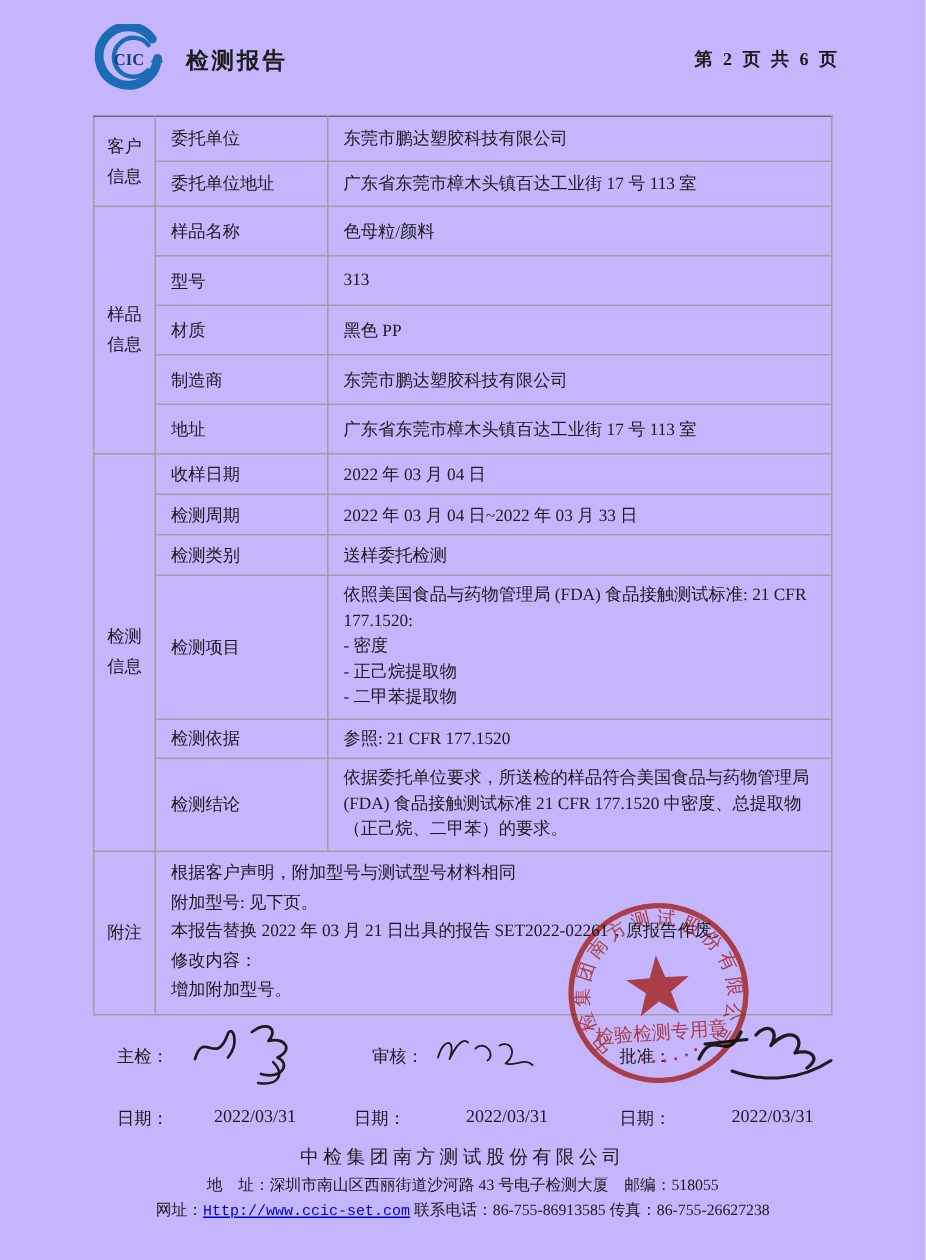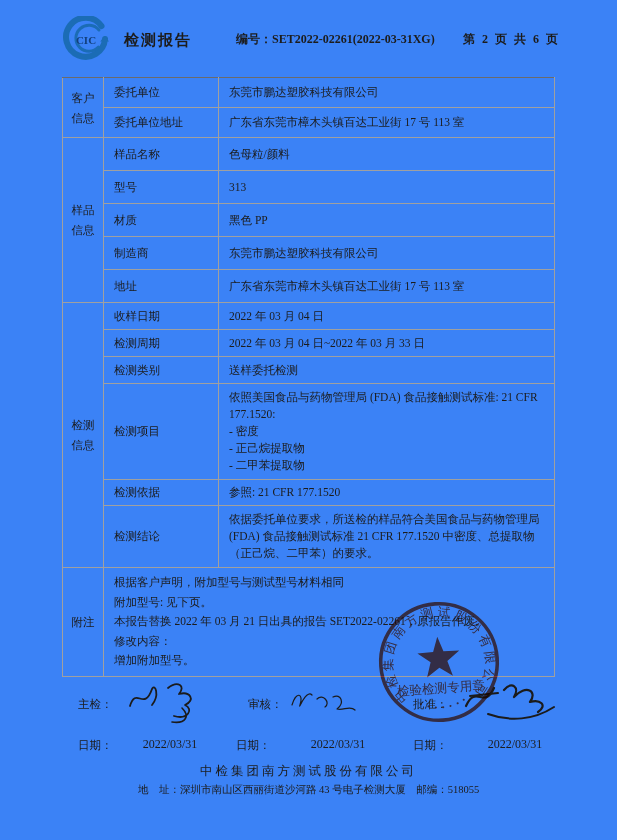--- a/index.html
+++ b/index.html
@@ -1,16 +1,16 @@
 <!DOCTYPE html>
 <html><head>
 <meta charset="utf-8">
 <style>
   html,body{margin:0;padding:0;background:#e8e8e8;}
-  .page{position:relative;width:617px;height:840px;background:#3b82f6;margin:0 auto;
+  .page{position:relative;width:617px;height:840px;background:#c4b5fd;margin:0 auto;
         font-family:"Liberation Serif","DejaVu Serif",serif;color:#1c1c1c;overflow:hidden;}
   
   .hdr-logo{position:absolute;left:63px;top:16px;width:46px;height:46px;}
   .hdr-title{position:absolute;left:124px;top:31px;font-size:15px;font-weight:bold;letter-spacing:2px;}
   .hdr-no{position:absolute;left:236px;top:31px;font-size:12px;font-weight:bold;}
   .hdr-page{position:absolute;left:463px;top:31px;font-size:12px;font-weight:bold;letter-spacing:2px;white-space:nowrap;}
   
   table.tbl{position:absolute;left:62px;top:77px;width:493px;border-collapse:collapse;table-layout:fixed;
             font-size:11.5px;}
   .tbl td{border:1px solid #a0a0a0;vertical-align:middle;padding:2px 0;}
@@ -45,21 +45,20 @@
 
 <div class="page">
 
   <svg class="hdr-logo" viewBox="0 0 46 46">
     <path d="M38.5,10 A19.5,19.5 0 1 0 42,23" fill="none" stroke="#1b6cb5" stroke-width="6" stroke-linecap="round"></path>
     <path d="M36,14 A13,13 0 1 0 35.5,31" fill="none" stroke="#1b6cb5" stroke-width="3" stroke-linecap="round"></path>
     <polygon points="42,20 37.2,25.5 46,25.5" fill="#1b6cb5"></polygon>
     <text x="23" y="27.5" text-anchor="middle" font-size="11" font-weight="bold" font-family="Liberation Serif,serif" fill="#123f7c">CIC</text>
   </svg>
   <div class="hdr-title">检测报告</div>
-  <div class="hdr-no"><span>编号：</span><span>SET2022-02261(2022-03-31XG)</span></div>
   <div class="hdr-page">第 2 页 共 6 页</div>
 
   <table class="tbl">
     <colgroup>
         <col style="width:41px">
         <col style="width:115px">
         <col>
       </colgroup>
     <tbody>
 
@@ -204,14 +203,19 @@
         <circle cx="54" cy="103" r="1"></circle>
       <circle cx="61" cy="103.3" r="1"></circle>
         <circle cx="68" cy="102.5" r="1"></circle>
         <circle cx="75" cy="100.5" r="1"></circle>
         <circle cx="81" cy="97.5" r="1"></circle>
     </g>
   </svg>
 
   <div class="ft ft-company">中检集团南方测试股份有限公司</div>
   <div class="ft ft-line">地　址：深圳市南山区西丽街道沙河路 43 号电子检测大厦　邮编：518055</div>
+  <div class="ft ft-line2">
+    <span>网址：</span><a href="#">Http://www.ccic-set.com</a>
+    <span>联系电话：</span><span>86-755-86913585</span>
+    <span>传真：</span><span>86-755-26627238</span>
+  </div>
 
 </div>
 
 </body></html>

